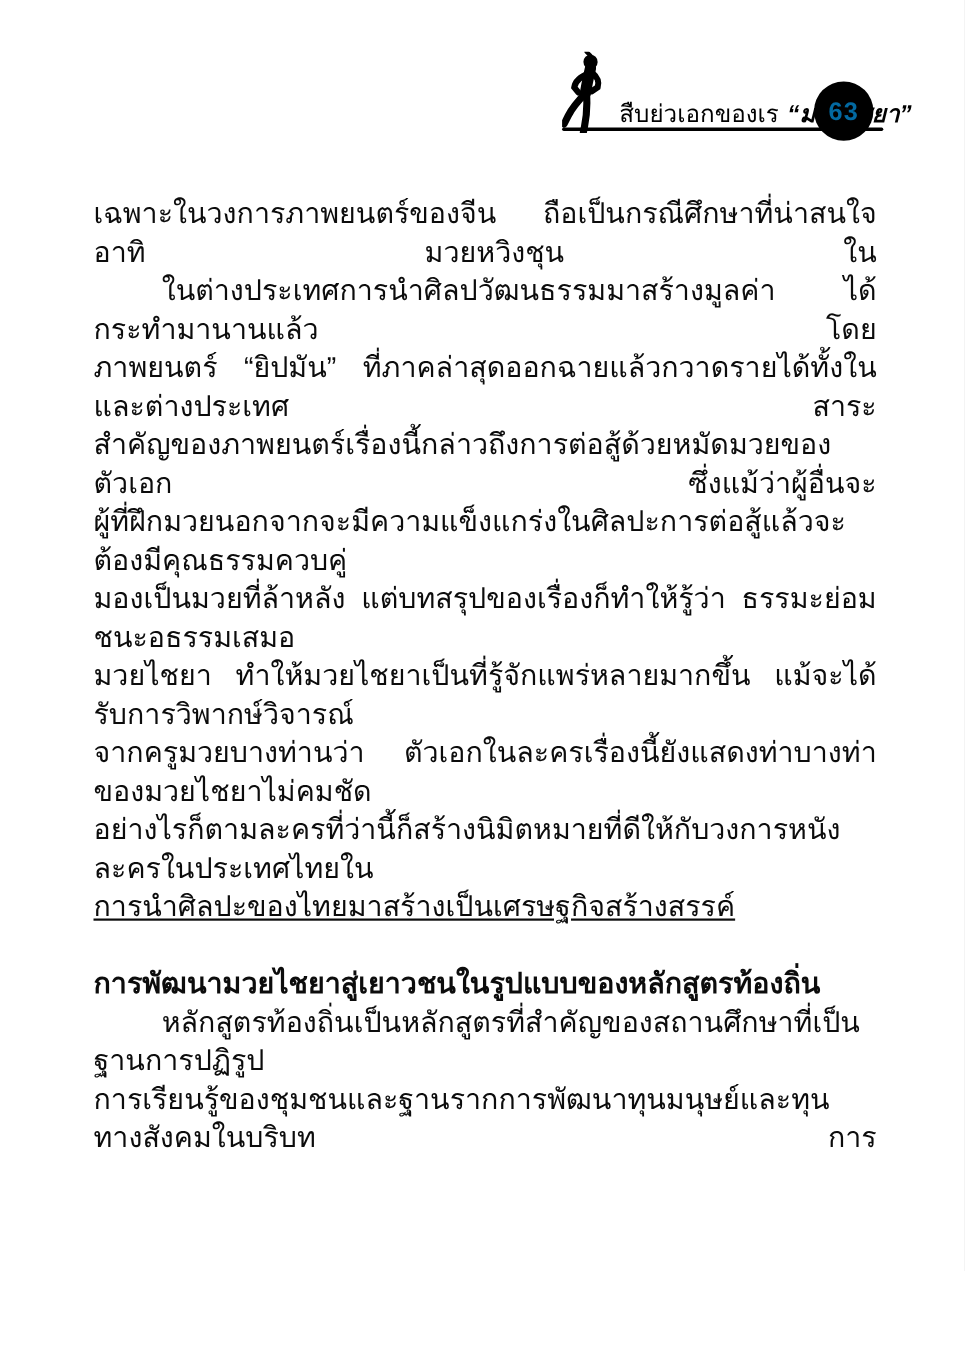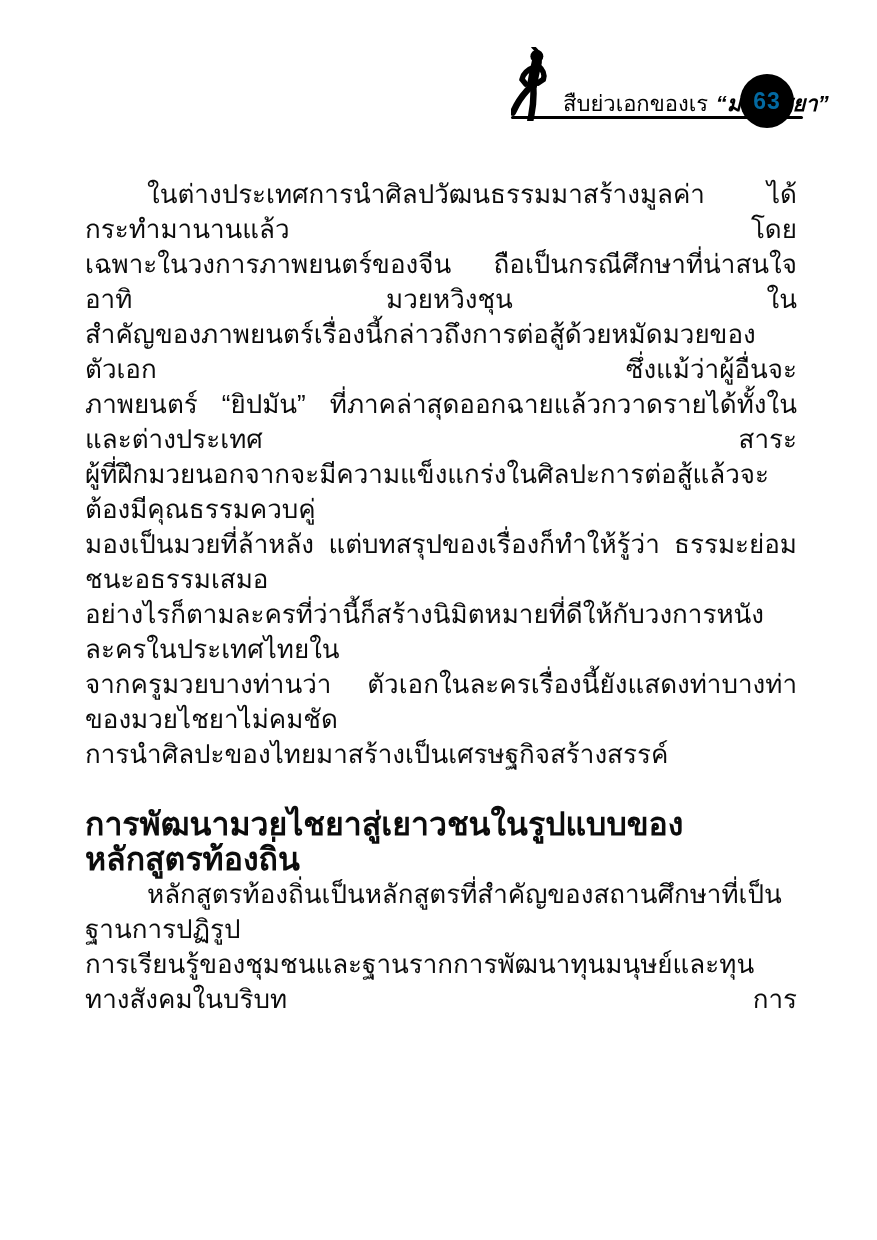--- a/index.html
+++ b/index.html
@@ -60,26 +60,26 @@
     left: 85px; top: 177px;
     width: 712px;
     font-size: 26px;
     line-height: 35px;
   }
   .tl {
     text-align: justify;
     text-align-last: justify;
     min-height: 35px;
   }
-  .tl.short { text-align-last: left; }
+  .tl.short { text-align-last: left; text-decoration: underline; }
   .tl.indent { text-indent: 62px; }
   .section-heading {
     margin-top: 35px;
     font-weight: bold;
-    font-size: 32px;
+    font-size: 26px;
     line-height: 35px;
   }
 </style>
 </head>
 <body>
 
 <div class="page">
 
   <div>
 
@@ -111,28 +111,29 @@
     <div class="hdr-rule"></div>
 
     <div class="page-badge">
       <span>63</span>
     </div>
   </div>
 
   <div class="body-text">
 
     <div>
+      <div class="tl">เฉพาะในวงการภาพยนตร์ของจีน ถือเป็นกรณีศึกษาที่น่าสนใจ อาทิ มวยหวิงชุน ใน</div>
       <div class="tl indent">ในต่างประเทศการนำศิลปวัฒนธรรมมาสร้างมูลค่า ได้กระทำมานานแล้ว โดย</div>
-      <div class="tl">เฉพาะในวงการภาพยนตร์ของจีน ถือเป็นกรณีศึกษาที่น่าสนใจ อาทิ มวยหวิงชุน ใน</div>
+      <div class="tl">ภาพยนตร์ “ยิปมัน” ที่ภาคล่าสุดออกฉายแล้วกวาดรายได้ทั้งในและต่างประเทศ สาระ</div>
       <div class="tl">สำคัญของภาพยนตร์เรื่องนี้กล่าวถึงการต่อสู้ด้วยหมัดมวยของตัวเอก ซึ่งแม้ว่าผู้อื่นจะ</div>
-      <div class="tl">ภาพยนตร์ “ยิปมัน” ที่ภาคล่าสุดออกฉายแล้วกวาดรายได้ทั้งในและต่างประเทศ สาระ</div>
       <div class="tl">ผู้ที่ฝึกมวยนอกจากจะมีความแข็งแกร่งในศิลปะการต่อสู้แล้วจะต้องมีคุณธรรมควบคู่</div>
       <div class="tl">มองเป็นมวยที่ล้าหลัง แต่บทสรุปของเรื่องก็ทำให้รู้ว่า ธรรมะย่อมชนะอธรรมเสมอ</div>
+      <div class="tl">มวยไชยา ทำให้มวยไชยาเป็นที่รู้จักแพร่หลายมากขึ้น แม้จะได้รับการวิพากษ์วิจารณ์</div>
+      <div class="tl">จากครูมวยบางท่านว่า ตัวเอกในละครเรื่องนี้ยังแสดงท่าบางท่าของมวยไชยาไม่คมชัด</div>
       <div class="tl">อย่างไรก็ตามละครที่ว่านี้ก็สร้างนิมิตหมายที่ดีให้กับวงการหนังละครในประเทศไทยใน</div>
-      <div class="tl">จากครูมวยบางท่านว่า ตัวเอกในละครเรื่องนี้ยังแสดงท่าบางท่าของมวยไชยาไม่คมชัด</div>
       <div class="tl short">การนำศิลปะของไทยมาสร้างเป็นเศรษฐกิจสร้างสรรค์</div>
     </div>
 
     <div class="section-heading">การพัฒนามวยไชยาสู่เยาวชนในรูปแบบของหลักสูตรท้องถิ่น</div>
 
     <div>
       <div class="tl indent">หลักสูตรท้องถิ่นเป็นหลักสูตรที่สำคัญของสถานศึกษาที่เป็นฐานการปฏิรูป</div>
       <div class="tl">การเรียนรู้ของชุมชนและฐานรากการพัฒนาทุนมนุษย์และทุนทางสังคมในบริบท การ</div>
 
     </div>

